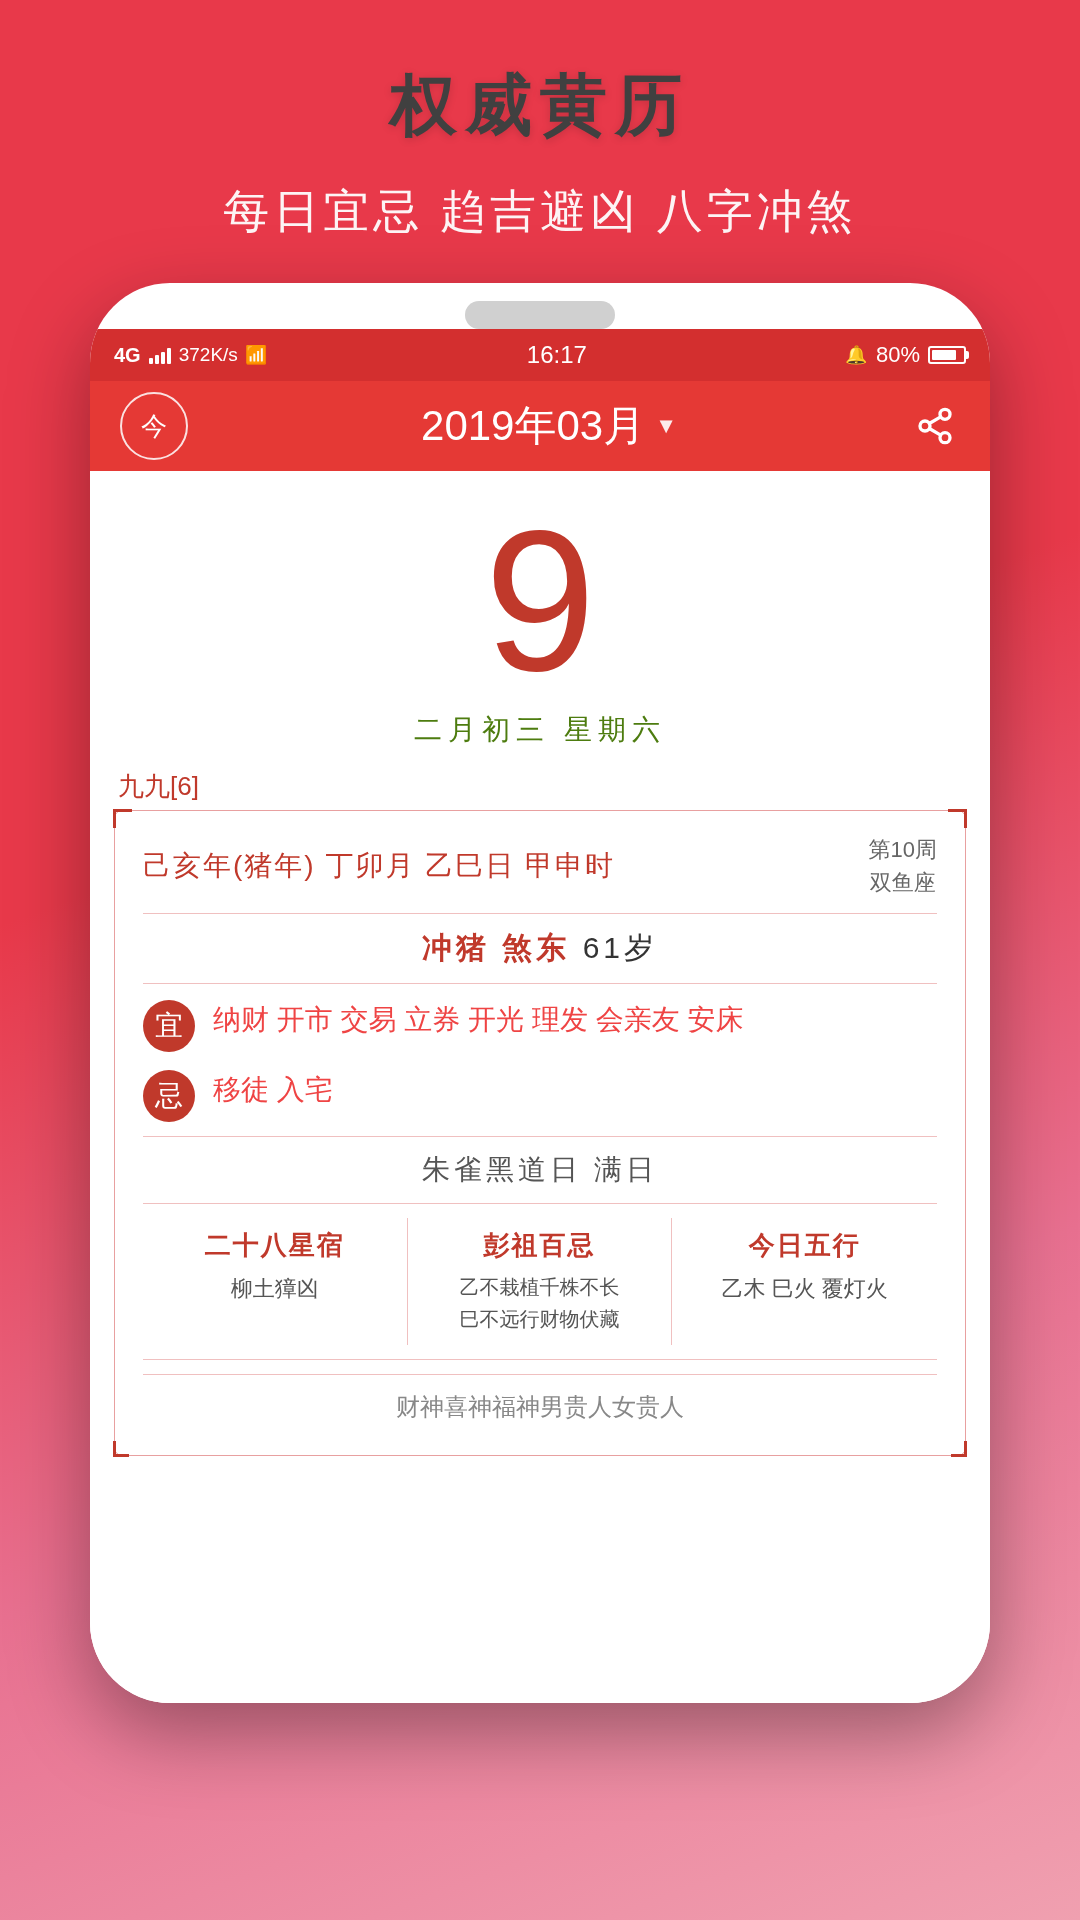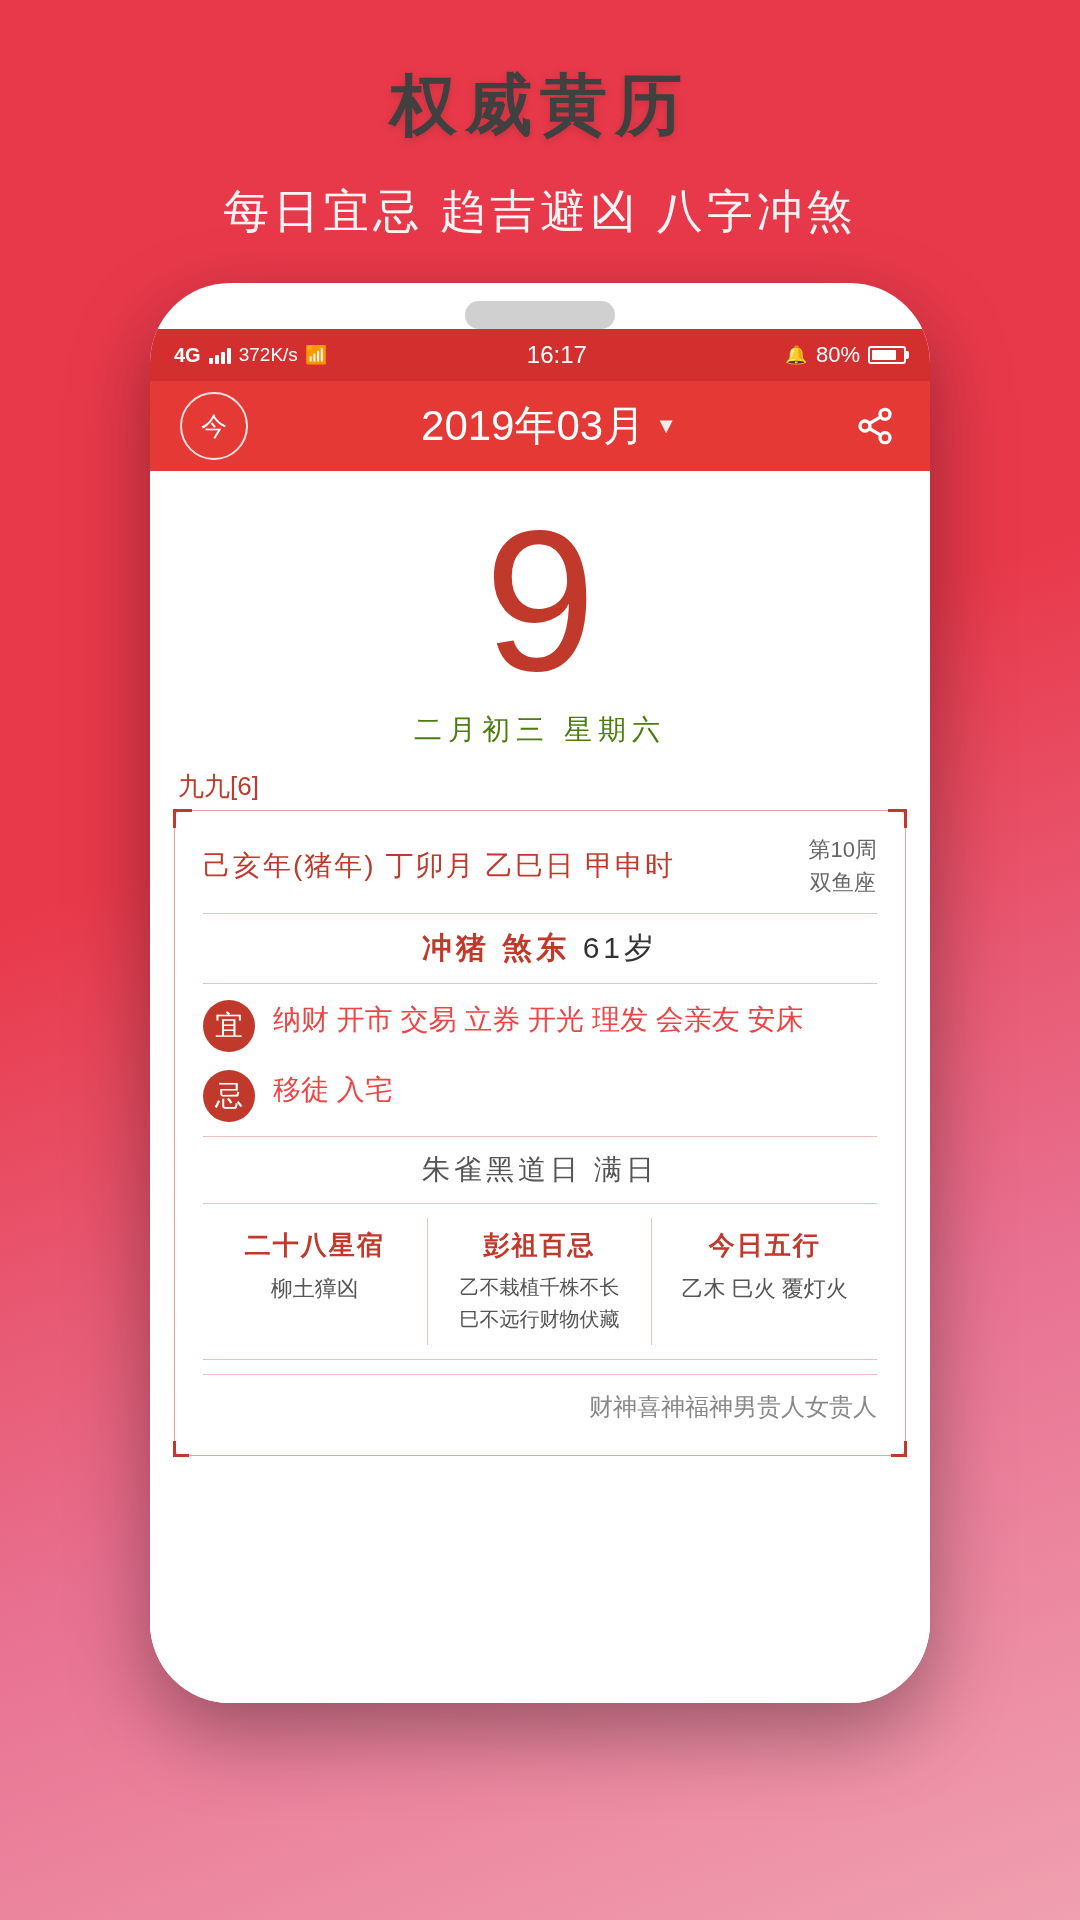--- a/index.html
+++ b/index.html
@@ -37,21 +37,21 @@
 
     .app-subtitle {
       font-size: 46px;
       color: white;
       letter-spacing: 4px;
       opacity: 0.95;
     }
 
     
     .phone-frame {
-      width: 780px;
+      width: 900px;
       height: 1420px;
       background: white;
       border-radius: 80px;
       overflow: hidden;
       box-shadow: 0 30px 80px rgba(0,0,0,0.35);
       position: relative;
       display: flex;
       flex-direction: column;
     }
 
@@ -351,21 +351,21 @@
 
     .grid-content {
       font-size: 22px;
       color: #555;
       text-align: center;
       line-height: 1.6;
     }
 
     .bottom-nav-labels {
       display: flex;
-      justify-content: flex-end;
+      justify-content: center;
       width: 100%;
       padding: 16px 0 10px;
       border-top: 1px solid #f0c0c0;
       margin-top: 10px;
     }
 
     .bnl-item {
       font-size: 24px;
       color: #888;
       text-align: center;

